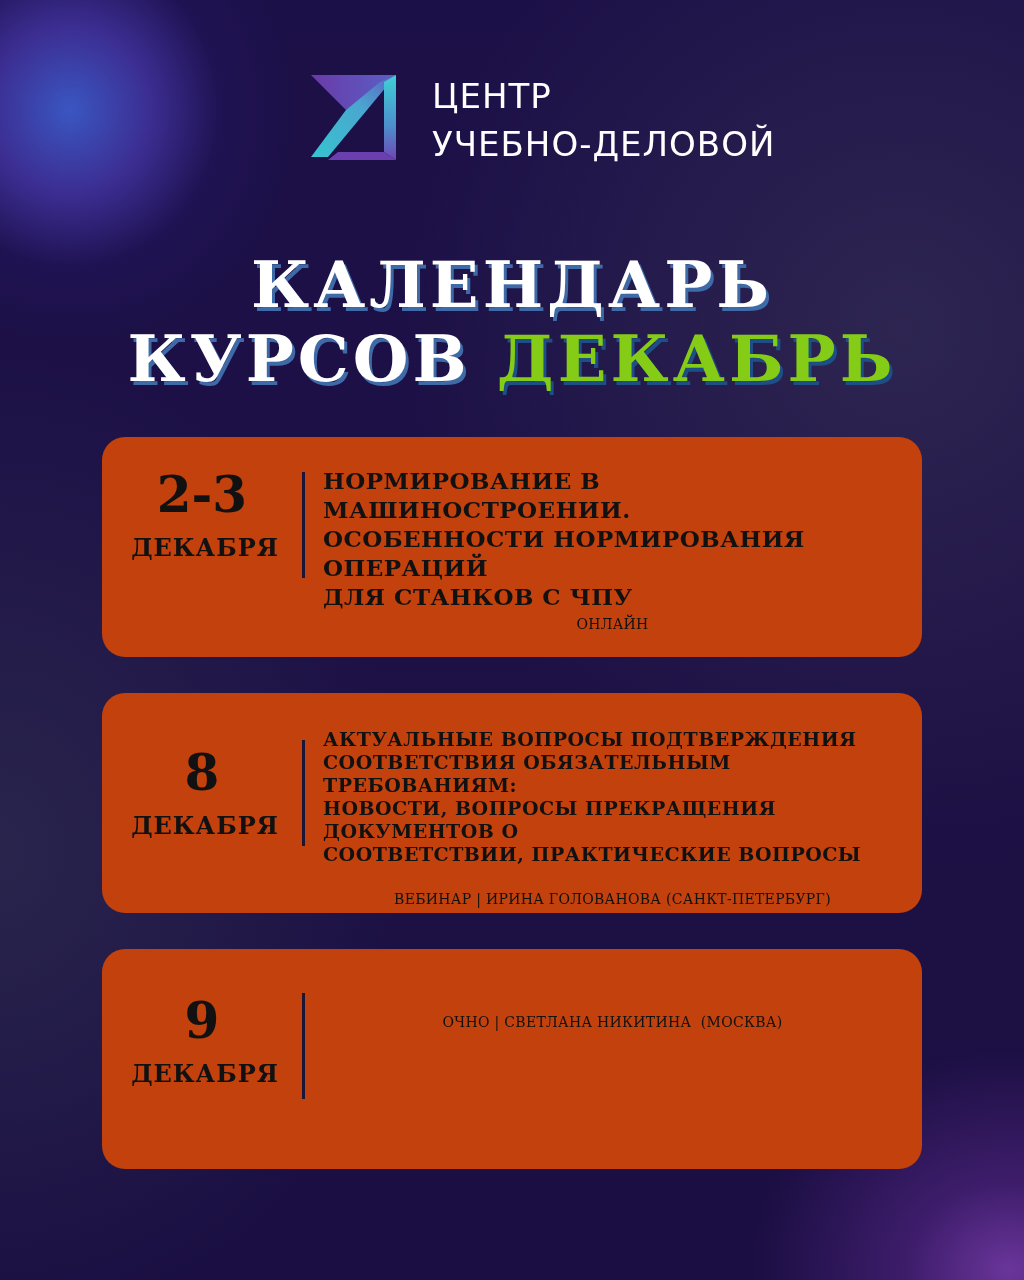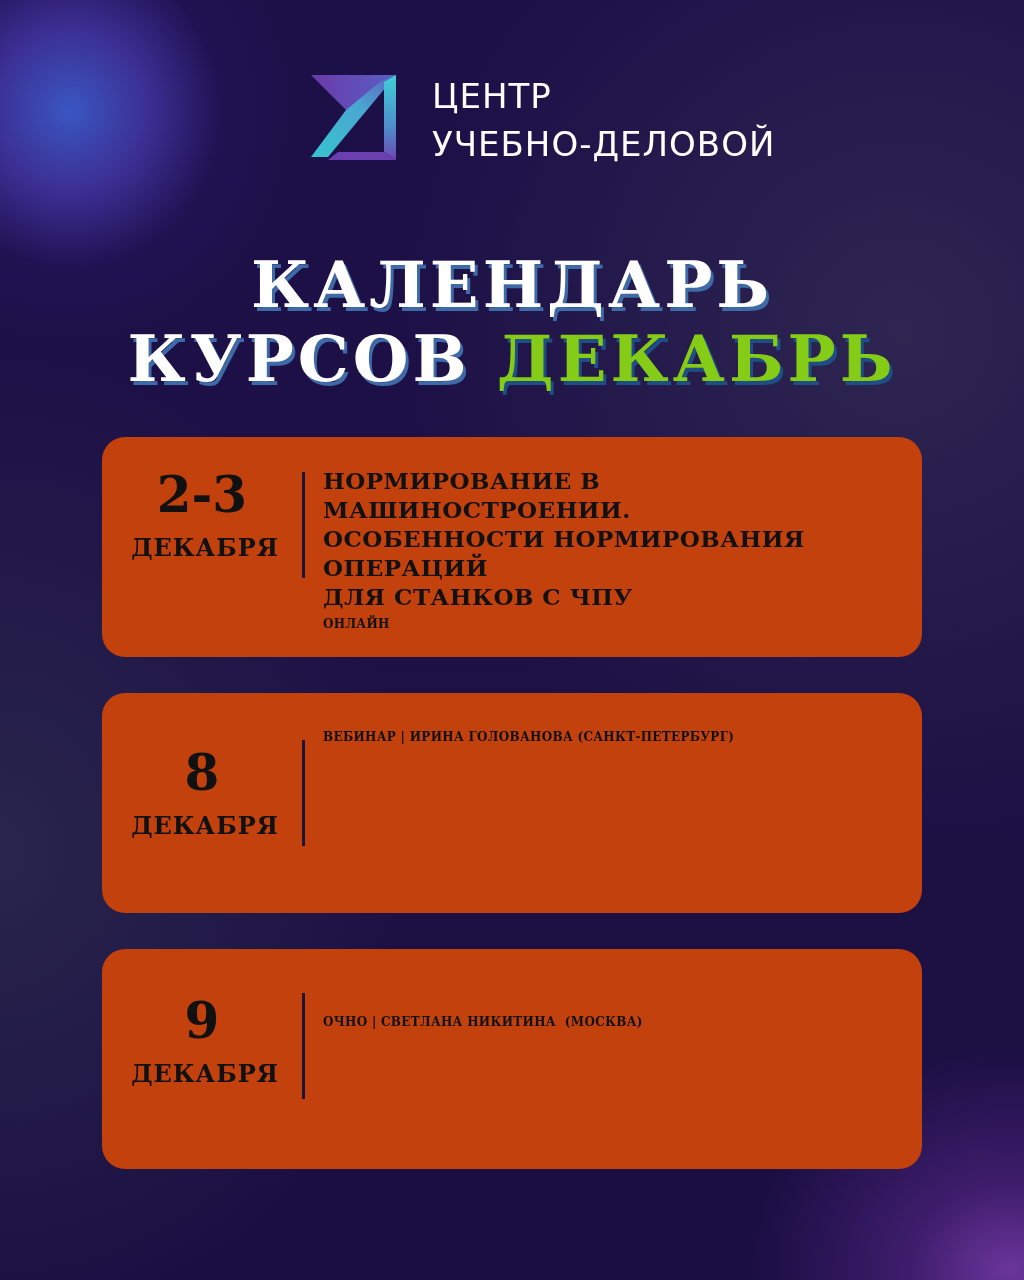--- a/index.html
+++ b/index.html
@@ -122,26 +122,27 @@
     .card-title.small {
       font-size: 19px;
       line-height: 23px;
     }
     .card-title.large {
       font-size: 23px;
       line-height: 29px;
     }
     .card-meta {
       font-family: "DejaVu Serif", serif;
-      font-weight: bold;
-      font-size: 12px;
+      font-weight: normal;
+      font-size: 14px;
       line-height: 18px;
       margin-top: 6px;
       letter-spacing: 0.3px;
       white-space: pre;
+      text-align: center;
     }
   </style>
 </head>
 <body>
 
 <div class="bg"></div>
 
 <div class="logo-wrap">
   <svg class="logo-mark" viewBox="0 0 90 90">
     <defs>
@@ -197,21 +198,25 @@
   </div>
 </div>
 
 <div class="card" style="top:693px;">
   <div class="card-date" style="top:52px;">
     <span class="card-day">8</span>
     <span class="card-month">ДЕКАБРЯ</span>
   </div>
   <div class="divider" style="top:47px;height:106px;"></div>
   <div class="card-body" style="top:35px;">
-    <div class="card-meta" style="margin-top:0;">ВЕБИНАР | ИРИНА ГОЛОВАНОВА (САНКТ-ПЕТЕРБУРГ)</div>
+    <div class="card-title small">АКТУАЛЬНЫЕ ВОПРОСЫ ПОДТВЕРЖДЕНИЯ
+СООТВЕТСТВИЯ ОБЯЗАТЕЛЬНЫМ ТРЕБОВАНИЯМ:
+НОВОСТИ, ВОПРОСЫ ПРЕКРАЩЕНИЯ ДОКУМЕНТОВ О
+СООТВЕТСТВИИ, ПРАКТИЧЕСКИЕ ВОПРОСЫ</div>
+    <div class="card-meta" style="margin-top:24px;">ВЕБИНАР | ИРИНА ГОЛОВАНОВА (САНКТ-ПЕТЕРБУРГ)</div>
   </div>
 </div>
 
 <div class="card" style="top:949px;">
   <div class="card-date" style="top:44px;">
     <span class="card-day">9</span>
     <span class="card-month">ДЕКАБРЯ</span>
   </div>
   <div class="divider" style="top:44px;height:106px;"></div>
   <div class="card-body" style="top:36px;">

